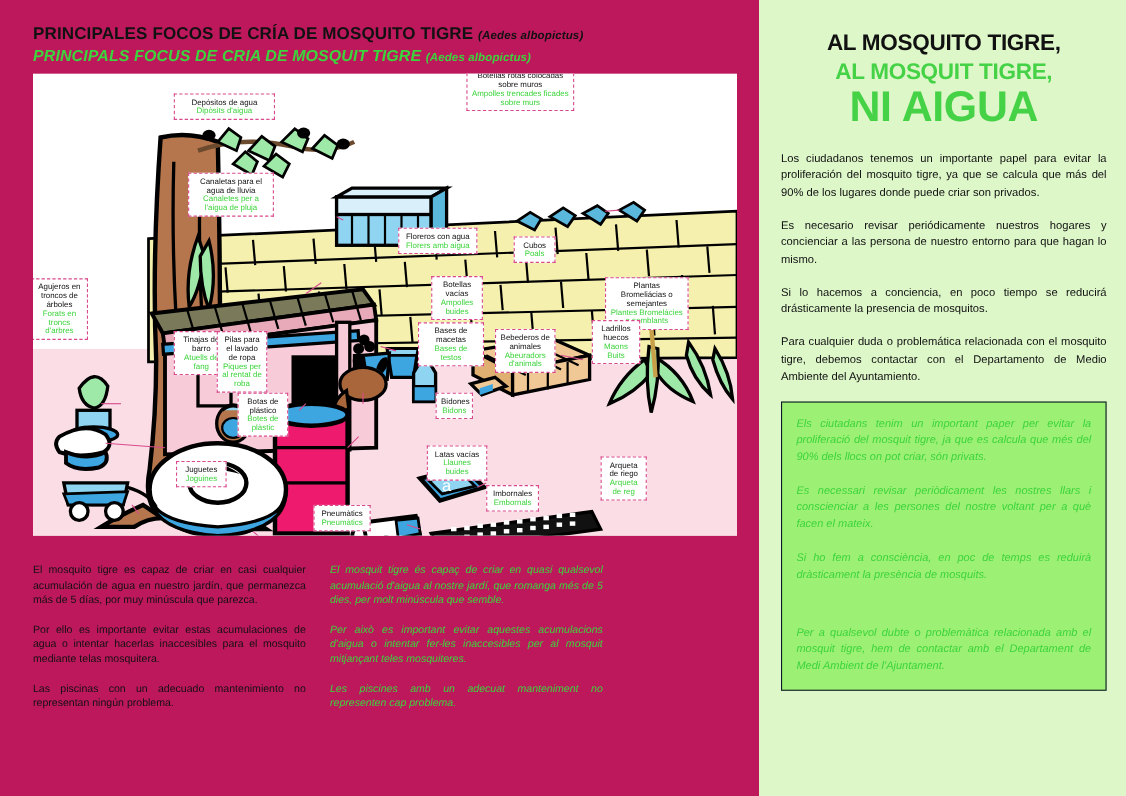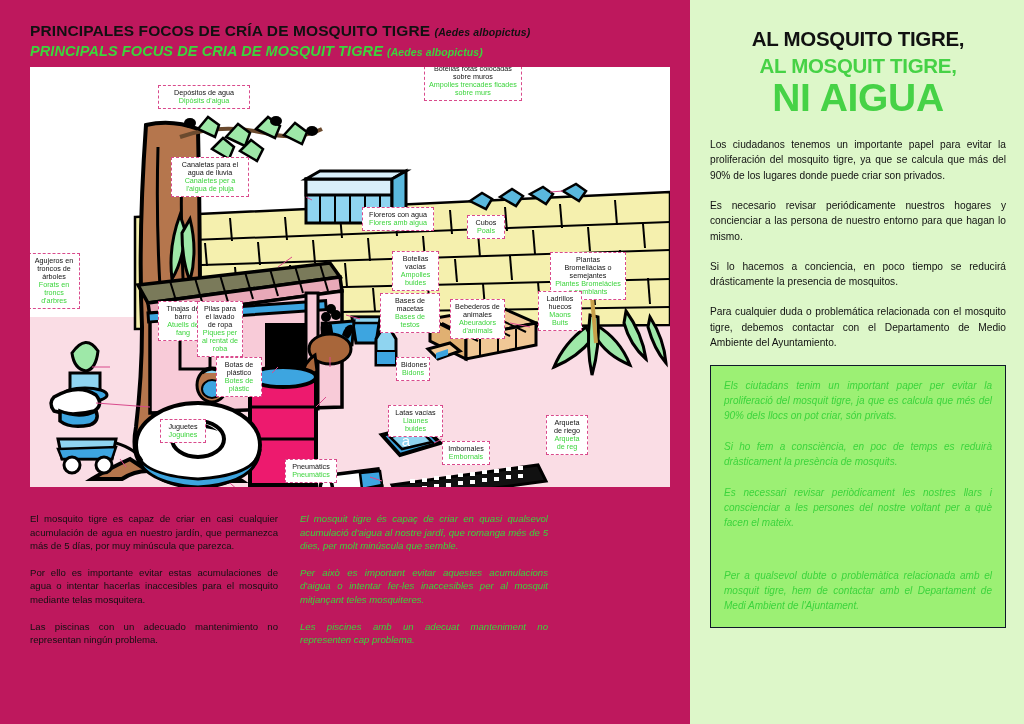--- a/index.html
+++ b/index.html
@@ -546,18 +546,18 @@
 
     <div class="rtext">
       <p>Los ciudadanos tenemos un importante papel para evitar la proliferación del mosquito tigre, ya que se calcula que más del 90% de los lugares donde puede criar son privados.</p>
       <p>Es necesario revisar periódicamente nuestros hogares y concienciar a las persona de nuestro entorno para que hagan lo mismo.</p>
       <p>Si lo hacemos a conciencia, en poco tiempo se reducirá drásticamente la presencia de mosquitos.</p>
       <p>Para cualquier duda o problemática relacionada con el mosquito tigre, debemos contactar con el Departamento de Medio Ambiente del Ayuntamiento.</p>
     </div>
 
     <div class="cabox">
       <p>Els ciutadans tenim un important paper per evitar la proliferació del mosquit tigre, ja que es calcula que més del 90% dels llocs on pot criar, són privats.</p>
+      <p>Es necessari revisar periòdicament les nostres llars i conscienciar a les persones del nostre voltant per a què facen el mateix.</p>
       <p>Si ho fem a consciència, en poc de temps es reduirà dràsticament la presència de mosquits.</p>
-      <p>Es necessari revisar periòdicament les nostres llars i conscienciar a les persones del nostre voltant per a què facen el mateix.</p>
       <p>Per a qualsevol dubte o problemàtica relacionada amb el mosquit tigre, hem de contactar amb el Departament de Medi Ambient de l'Ajuntament.</p>
     </div>
   </div>
 </div>
 
 </body></html>

